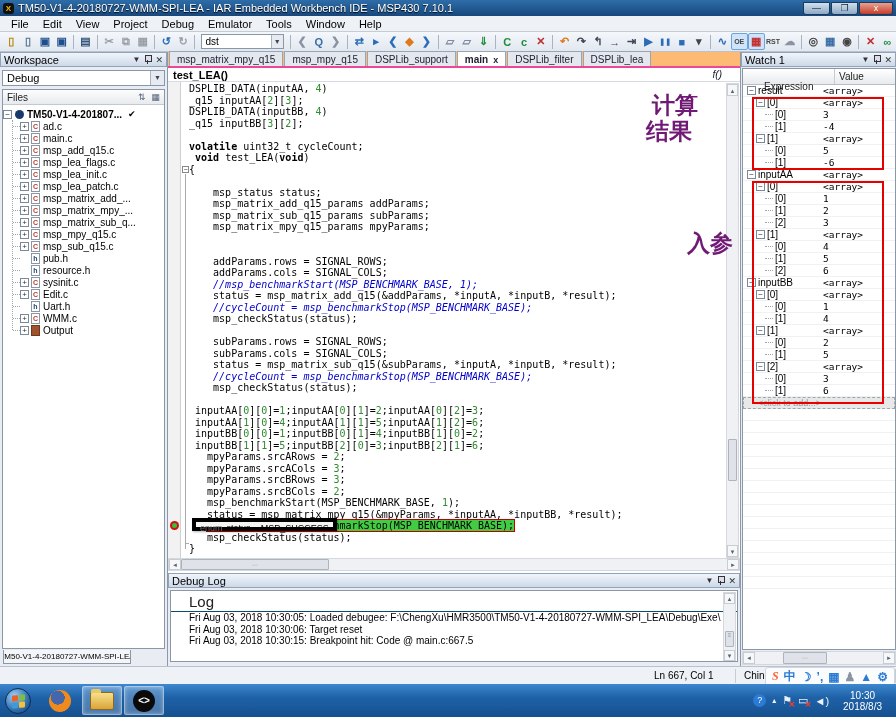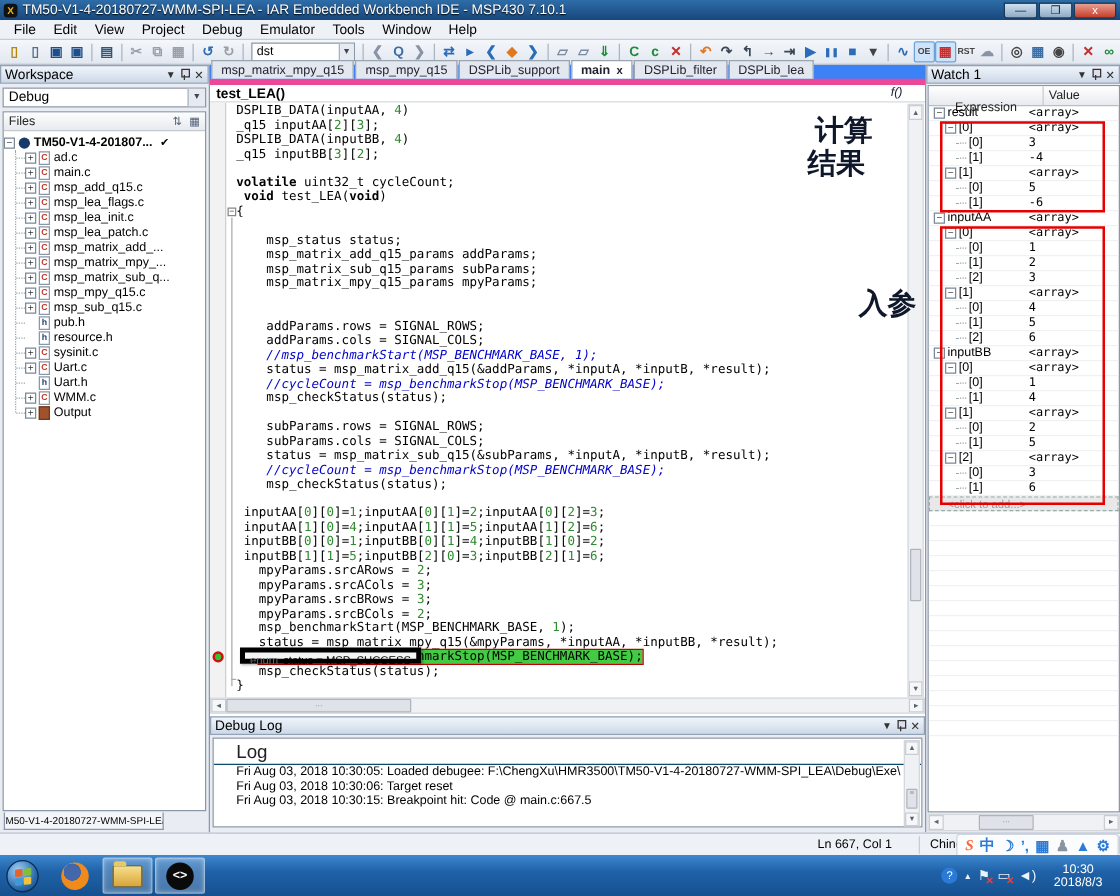--- a/index.html
+++ b/index.html
@@ -52,21 +52,21 @@
   .fi.c { color:#c03a2b; }
   .fi.h { color:#24426e; }
   .fi.folder { background:#a0522d; border-color:#6b3a1f; }
   .root-dot { width:9px; height:9px; border-radius:50%; background:#173a6a; flex:none; margin:0 3px 0 1px; }
   .tree-label { font-size:10px; }
   .root-check { margin-left:6px; font-size:9px; }
   #ws-tab { position:absolute; left:3px; top:598px; width:128px; height:14px; border:1px solid #8a97a6; border-top:none; background:#f3f5f8; font-size:8px; display:flex; align-items:center; justify-content:center; white-space:nowrap; overflow:hidden; }
 
   
   #editor { position:absolute; left:168px; top:52px; width:572px; height:521px; background:#fff; }
-  #ed-tabs { height:16px; background:#3b82f6; border-bottom:5px solid #ec4899; display:flex; align-items:flex-end; }
+  #ed-tabs { height:16px; background:#fdba74; border-bottom:2px solid #ec4899; display:flex; align-items:flex-end; }
   .ed-tab { height:15px; padding:0 7px; font-size:10px; line-height:15px; background:#e3e8ef; border:1px solid #9aa4b2; border-bottom:none; margin-left:1px; color:#223; white-space:nowrap; }
   .ed-tab.active { background:#fff; font-weight:bold; }
   .ed-tab .close { font-size:9px; margin-left:5px; font-weight:bold; }
   #ed-crumb { height:14px; border-bottom:1px solid #d6dbe2; display:flex; align-items:center; padding-left:5px; }
   #ed-crumb b { font-size:11px; }
   #fn-btn { margin-left:auto; margin-right:18px; font-size:10px; font-style:italic; color:#223; }
   #code-wrap { position:absolute; left:0; top:30px; width:556px; height:476px; overflow:hidden; }
   #bp-margin { position:absolute; left:0; top:0; width:13px; height:476px; background:#f2f2f2; border-right:1px solid #d0d0d0; }
   #code { position:absolute; left:21px; top:1px; font-family:"DejaVu Sans Mono", monospace; font-size:10px; line-height:11.5px; white-space:pre; }
   .cl { height:11.5px; }
@@ -131,21 +131,21 @@
   #fx-icon:before { content:""; position:absolute; left:0; top:-4px; width:10px; height:4px; background:#e8c964; border-radius:2px 2px 0 0; }
   #iar-icon { width:22px; height:22px; border-radius:50%; background:#0a0a0a; color:#fff; font-size:10px; font-weight:bold; text-align:center; line-height:22px; }
   #tray { margin-left:auto; display:flex; align-items:center; gap:6px; color:#eaf2fa; padding-right:6px; }
   .tray-ic { font-size:11px; position:relative; }
   .tray-ic .redx { position:absolute; right:-3px; bottom:-2px; color:#ff3b30; font-size:8px; font-weight:bold; }
   #clock { text-align:center; font-size:10px; line-height:11px; color:#fff; padding:0 8px; }
 
   
   .anno { position:absolute; pointer-events:none; z-index:9; }
   .anno-rect { border:2px solid #e60000; }
-  .anno-text { color:#0f172a; font-weight:bold; font-size:23px; line-height:26px; font-family:"DejaVu Sans", sans-serif; }
+  .anno-text { color:#701a75; font-weight:bold; font-size:23px; line-height:26px; font-family:"DejaVu Sans", sans-serif; }
 </style>
 </head>
 <body>
 
 <div id="titlebar">
   <div id="app-icon">X</div>
   <div id="title-text">TM50-V1-4-20180727-WMM-SPI-LEA - IAR Embedded Workbench IDE - MSP430 7.10.1</div>
   <div id="win-btns">
     <div class="win-btn">—</div>
     <div class="win-btn">❐</div>
@@ -337,21 +337,21 @@
         <div class="tree-row">
           <span class="stub"></span>
           <span class="expander">+</span>
           <span class="fi c">C</span>
           <span class="tree-label">sysinit.c</span>
         </div>
         <div class="tree-row">
           <span class="stub"></span>
           <span class="expander">+</span>
           <span class="fi c">C</span>
-          <span class="tree-label">Uart.c</span>
+          <span class="tree-label">Edit.c</span>
         </div>
         <div class="tree-row">
           <span class="stub"></span>
           <span style="width: 11px; flex: 0 0 auto;"></span>
           <span class="fi h">h</span>
           <span class="tree-label">Uart.h</span>
         </div>
         <div class="tree-row">
           <span class="stub"></span>
           <span class="expander">+</span>

